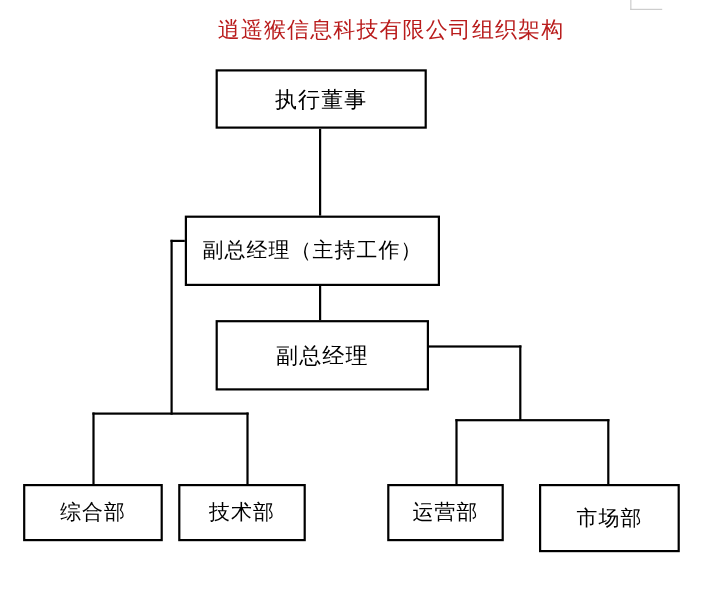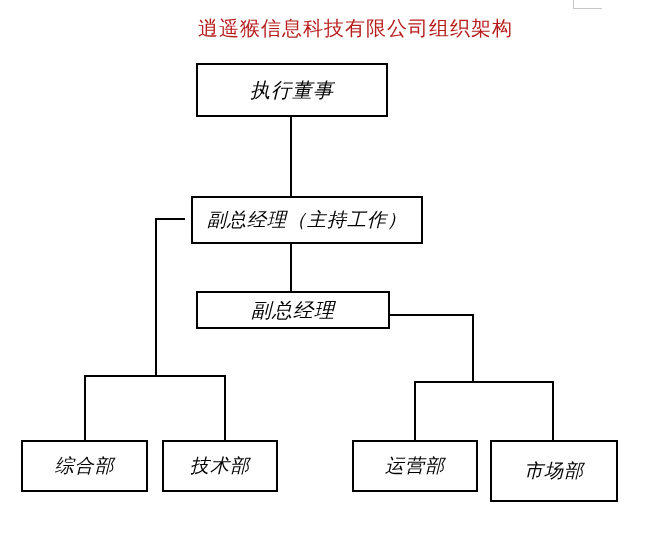--- a/index.html
+++ b/index.html
@@ -34,32 +34,31 @@
     position: absolute;
     box-sizing: border-box;
     border: 2px solid #000000;
     background: #ffffff;
     display: flex;
     align-items: center;
     justify-content: center;
     color: #000000;
     white-space: nowrap;
     z-index: 3;
-    font-style: italic;
   }
   .node-label {
     display: block;
     letter-spacing: 1px;
   }
   .n-exec      { left: 196px; top: 63px;  width: 192px; height: 54px; font-size: 20px; }
-  .n-dgm-main  { left: 191px; top: 196px; width: 232px; height: 48px; font-size: 19px; }
-  .n-dgm       { left: 196px; top: 291px; width: 194px; height: 38px; font-size: 20px; }
+  .n-dgm-main  { left: 168px; top: 196px; width: 232px; height: 64px; font-size: 19px; }
+  .n-dgm       { left: 196px; top: 291px; width: 194px; height: 64px; font-size: 20px; }
   .n-dept1     { left: 21px;  top: 440px; width: 127px; height: 52px; font-size: 19px; }
   .n-dept2     { left: 162px; top: 440px; width: 116px; height: 52px; font-size: 19px; }
-  .n-dept3     { left: 352px; top: 440px; width: 126px; height: 52px; font-size: 19px; }
+  .n-dept3     { left: 352px; top: 440px; width: 106px; height: 52px; font-size: 19px; }
   .n-dept4     { left: 490px; top: 440px; width: 128px; height: 62px; font-size: 19px; }
 
   .conn {
     position: absolute;
     background: #000000;
     z-index: 1;
   }
   .v { width: 2px; }
   .h { height: 2px; }
 

